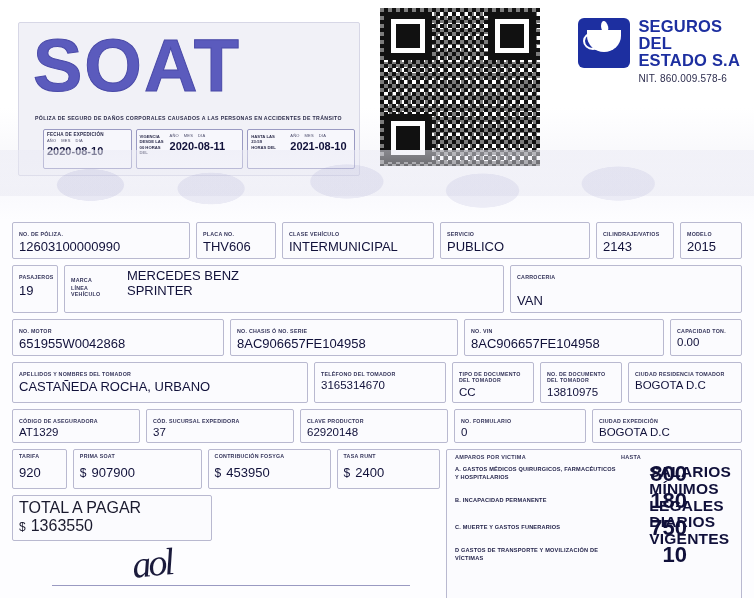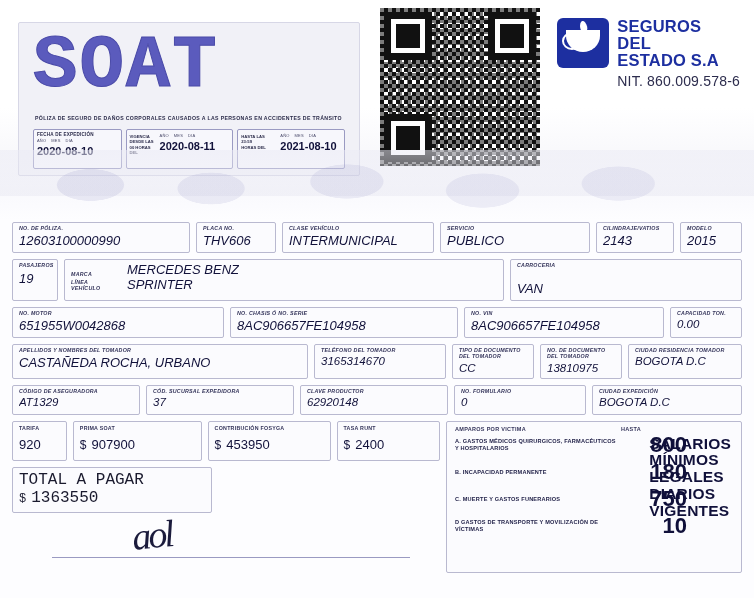--- a/index.html
+++ b/index.html
@@ -39,37 +39,37 @@
     overflow: hidden;
   }
   .soat-word {
     position: absolute;
     left: 14px;
     top: 6px;
     font-size: 74px;
     font-weight: bold;
     letter-spacing: 2px;
     color: #5b5bbd;
-    font-family: Liberation Mono, monospace;
+    font-family: Liberation Sans, sans-serif;
     line-height: 1;
     -webkit-text-stroke: 1px #4a4aa8;
   }
   .soat-sub {
     position: absolute;
     left: 16px;
     top: 92px;
     font-size: 5.2px;
     font-weight: bold;
     letter-spacing: 0.35px;
     color: #2b2b4a;
     width: 320px;
   }
   .soat-dates {
     position: absolute;
-    left: 14px;
+    left: 24px;
     top: 106px;
     width: 312px;
     height: 40px;
     display: flex;
     gap: 4px;
   }
   .date-box {
     border: 1px solid #9a9ac2;
     border-radius: 2px;
     background: #f7f7fc;
@@ -185,21 +185,21 @@
   .brand-text {
     line-height: 1.02;
     color: #1d2fa0;
     font-weight: bold;
     font-size: 16.5px;
     letter-spacing: .2px;
   }
   .brand-text div { white-space: nowrap; }
   .nit {
     margin-top: 6px;
-    font-size: 14px;
+    font-size: 10px;
     font-weight: normal;
     color: #2c2c4d;
     letter-spacing: .2px;
   }
 
   
   .wm {
     position:absolute;
     left:0; right:0; top:150px; height:70px;
     background:
@@ -221,25 +221,24 @@
   }
   .row {
     display: flex;
     gap: 6px;
     margin-bottom: 6px;
   }
   .cell {
     border: 1px solid #b9b9d0;
     border-radius: 2px;
     background: #fbfbfe;
-    padding: 2px 6px 4px 6px;
+    padding: 8px 6px 4px 6px;
     position: relative;
     min-height: 30px;
     box-sizing: border-box;
-    font-style: italic;
   }
   .cell .lab {
     font-size: 5.3px;
     font-weight: bold;
     color: #34345a;
     letter-spacing: .25px;
     text-transform: uppercase;
     display: block;
     line-height: 1.2;
   }
@@ -288,21 +287,20 @@
 
   .total-cell {
     border: 1px solid #b9b9d0;
     border-radius: 2px;
     background: #fbfbfe;
     padding: 3px 6px 5px 6px;
     margin-top: 6px;
     width: 200px;
     box-sizing: border-box;
     min-height: 38px;
-    font-family: Liberation Mono, monospace;
   }
   .sign-area {
     position: relative;
     height: 56px;
     margin-top: 4px;
   }
   .sign {
     position: absolute;
     left: 120px;
     top: -4px;

